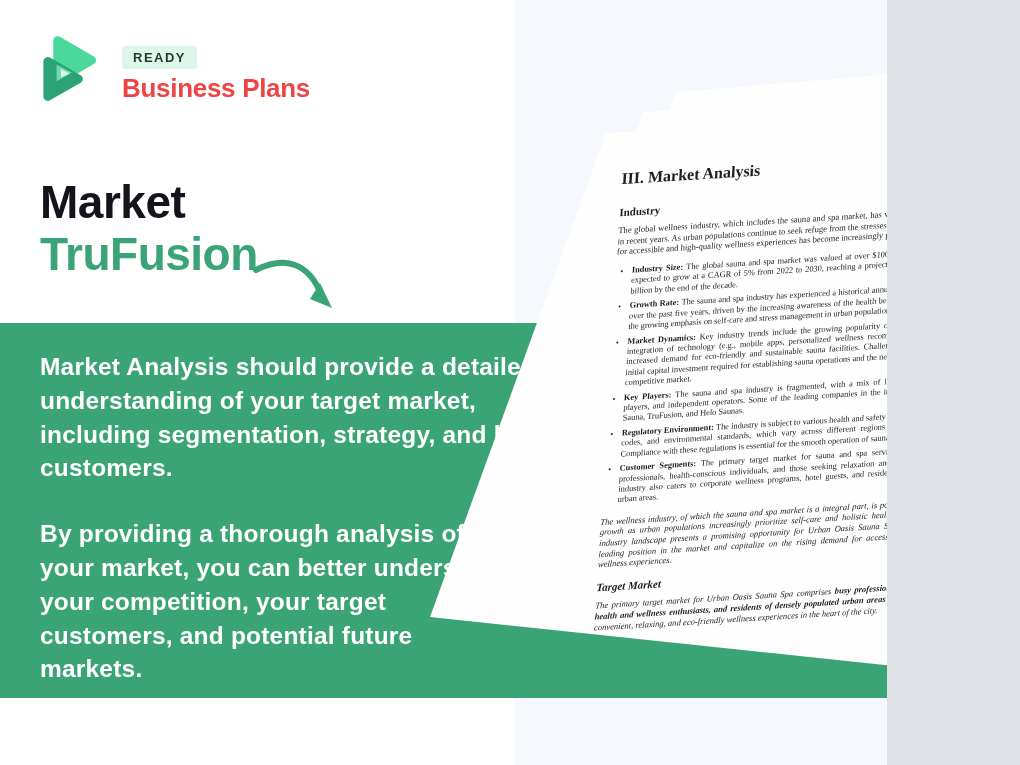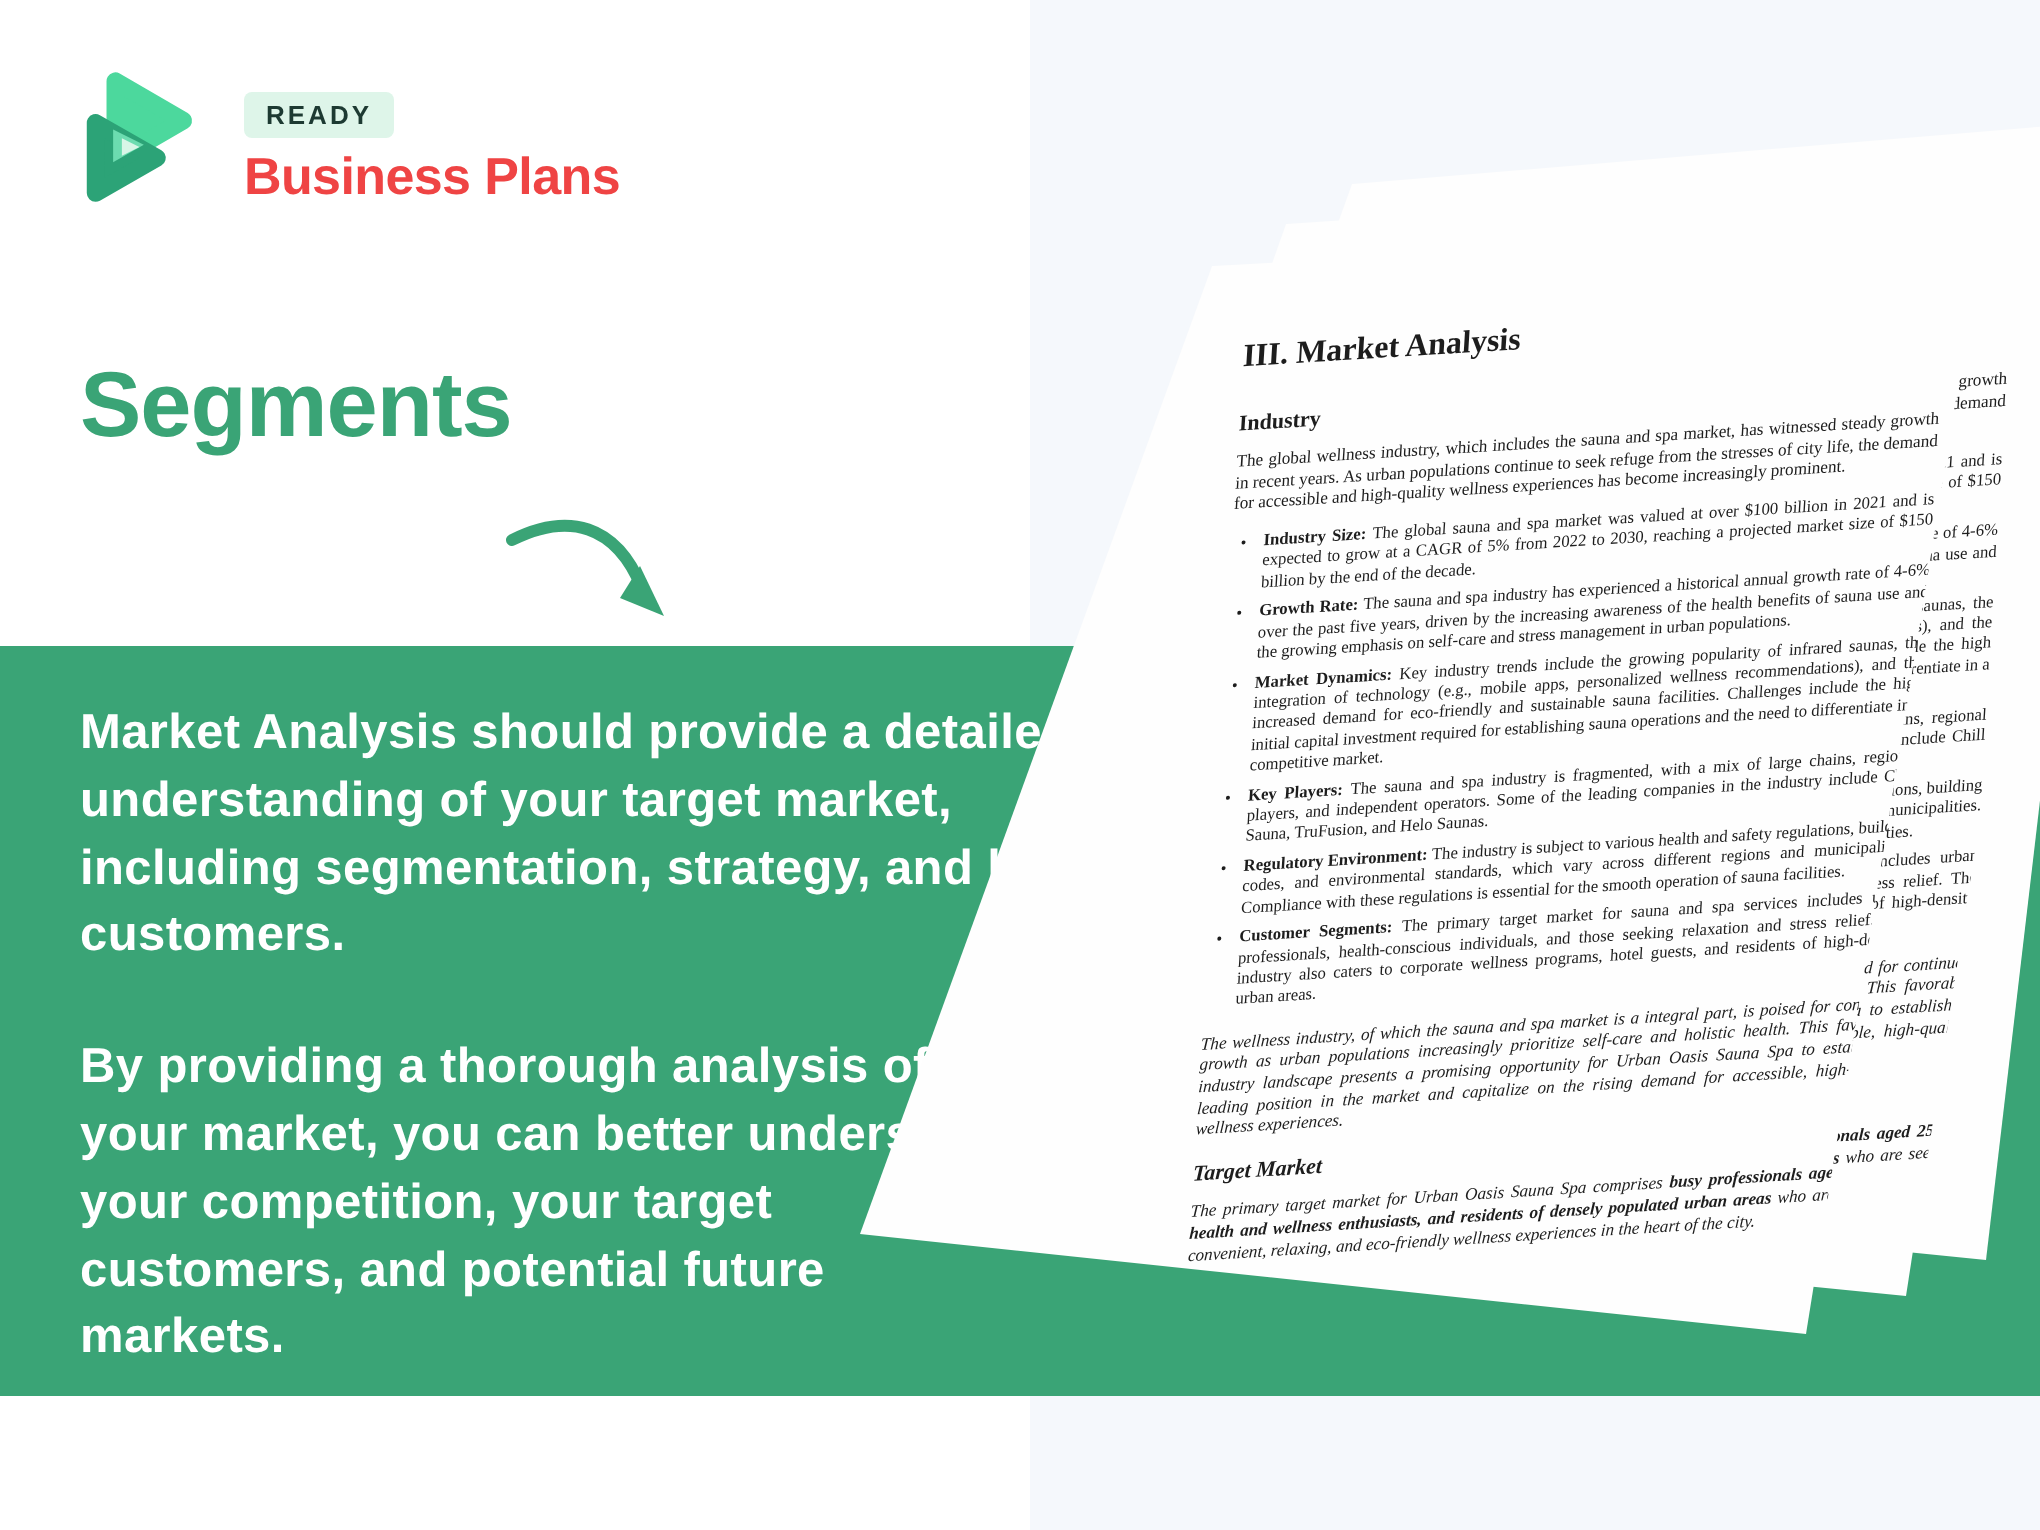--- a/index.html
+++ b/index.html
@@ -1,16 +1,16 @@
 <!DOCTYPE html>
 <html><head>
 <meta charset="utf-8">
 <style>
   body{margin:0;background:#dfe3e8;}
-  .canvas{position:relative;width:1020px;height:765px;background:#ffffff;overflow:hidden;
+  .canvas{position:relative;width:887px;height:765px;background:#ffffff;overflow:hidden;
           font-family:"Liberation Sans",sans-serif;text-decoration:underline;}
 
   
   .right-bg{position:absolute;left:515px;top:0;width:505px;height:765px;background:#f5f8fc;}
 
   
   .band{position:absolute;left:0;top:323px;width:1020px;height:375px;background:#3aa476;z-index:2;}
 
   
   .logo{position:absolute;left:38px;top:34px;display:flex;align-items:flex-start;z-index:3;}
@@ -74,21 +74,22 @@
         <polygon points="19,32 19,40 27,36" fill="#d8f6e7"></polygon>
       </svg>
     </span>
     <div class="brand-text">
       <span class="ready-badge">READY</span>
       <div class="brand-name">Business Plans</div>
     </div>
   </div>
 
   <h1 class="hero" style="margin:0;">
-    <span class="t-green">Segments</span>
+    <span class="t-black">Market</span>
+    <span class="t-green">TruFusion</span>
   </h1>
 
   <span class="arrow">
     <svg width="92" height="64" viewBox="0 0 92 64">
       <path d="M4 14 C32 0, 56 6, 69 38" fill="none" stroke="#3aa476" stroke-width="6" stroke-linecap="round"></path>
       <polygon points="80,52 58,43 68,27" fill="#3aa476"></polygon>
     </svg>
   </span>
 
   <div class="intro">

